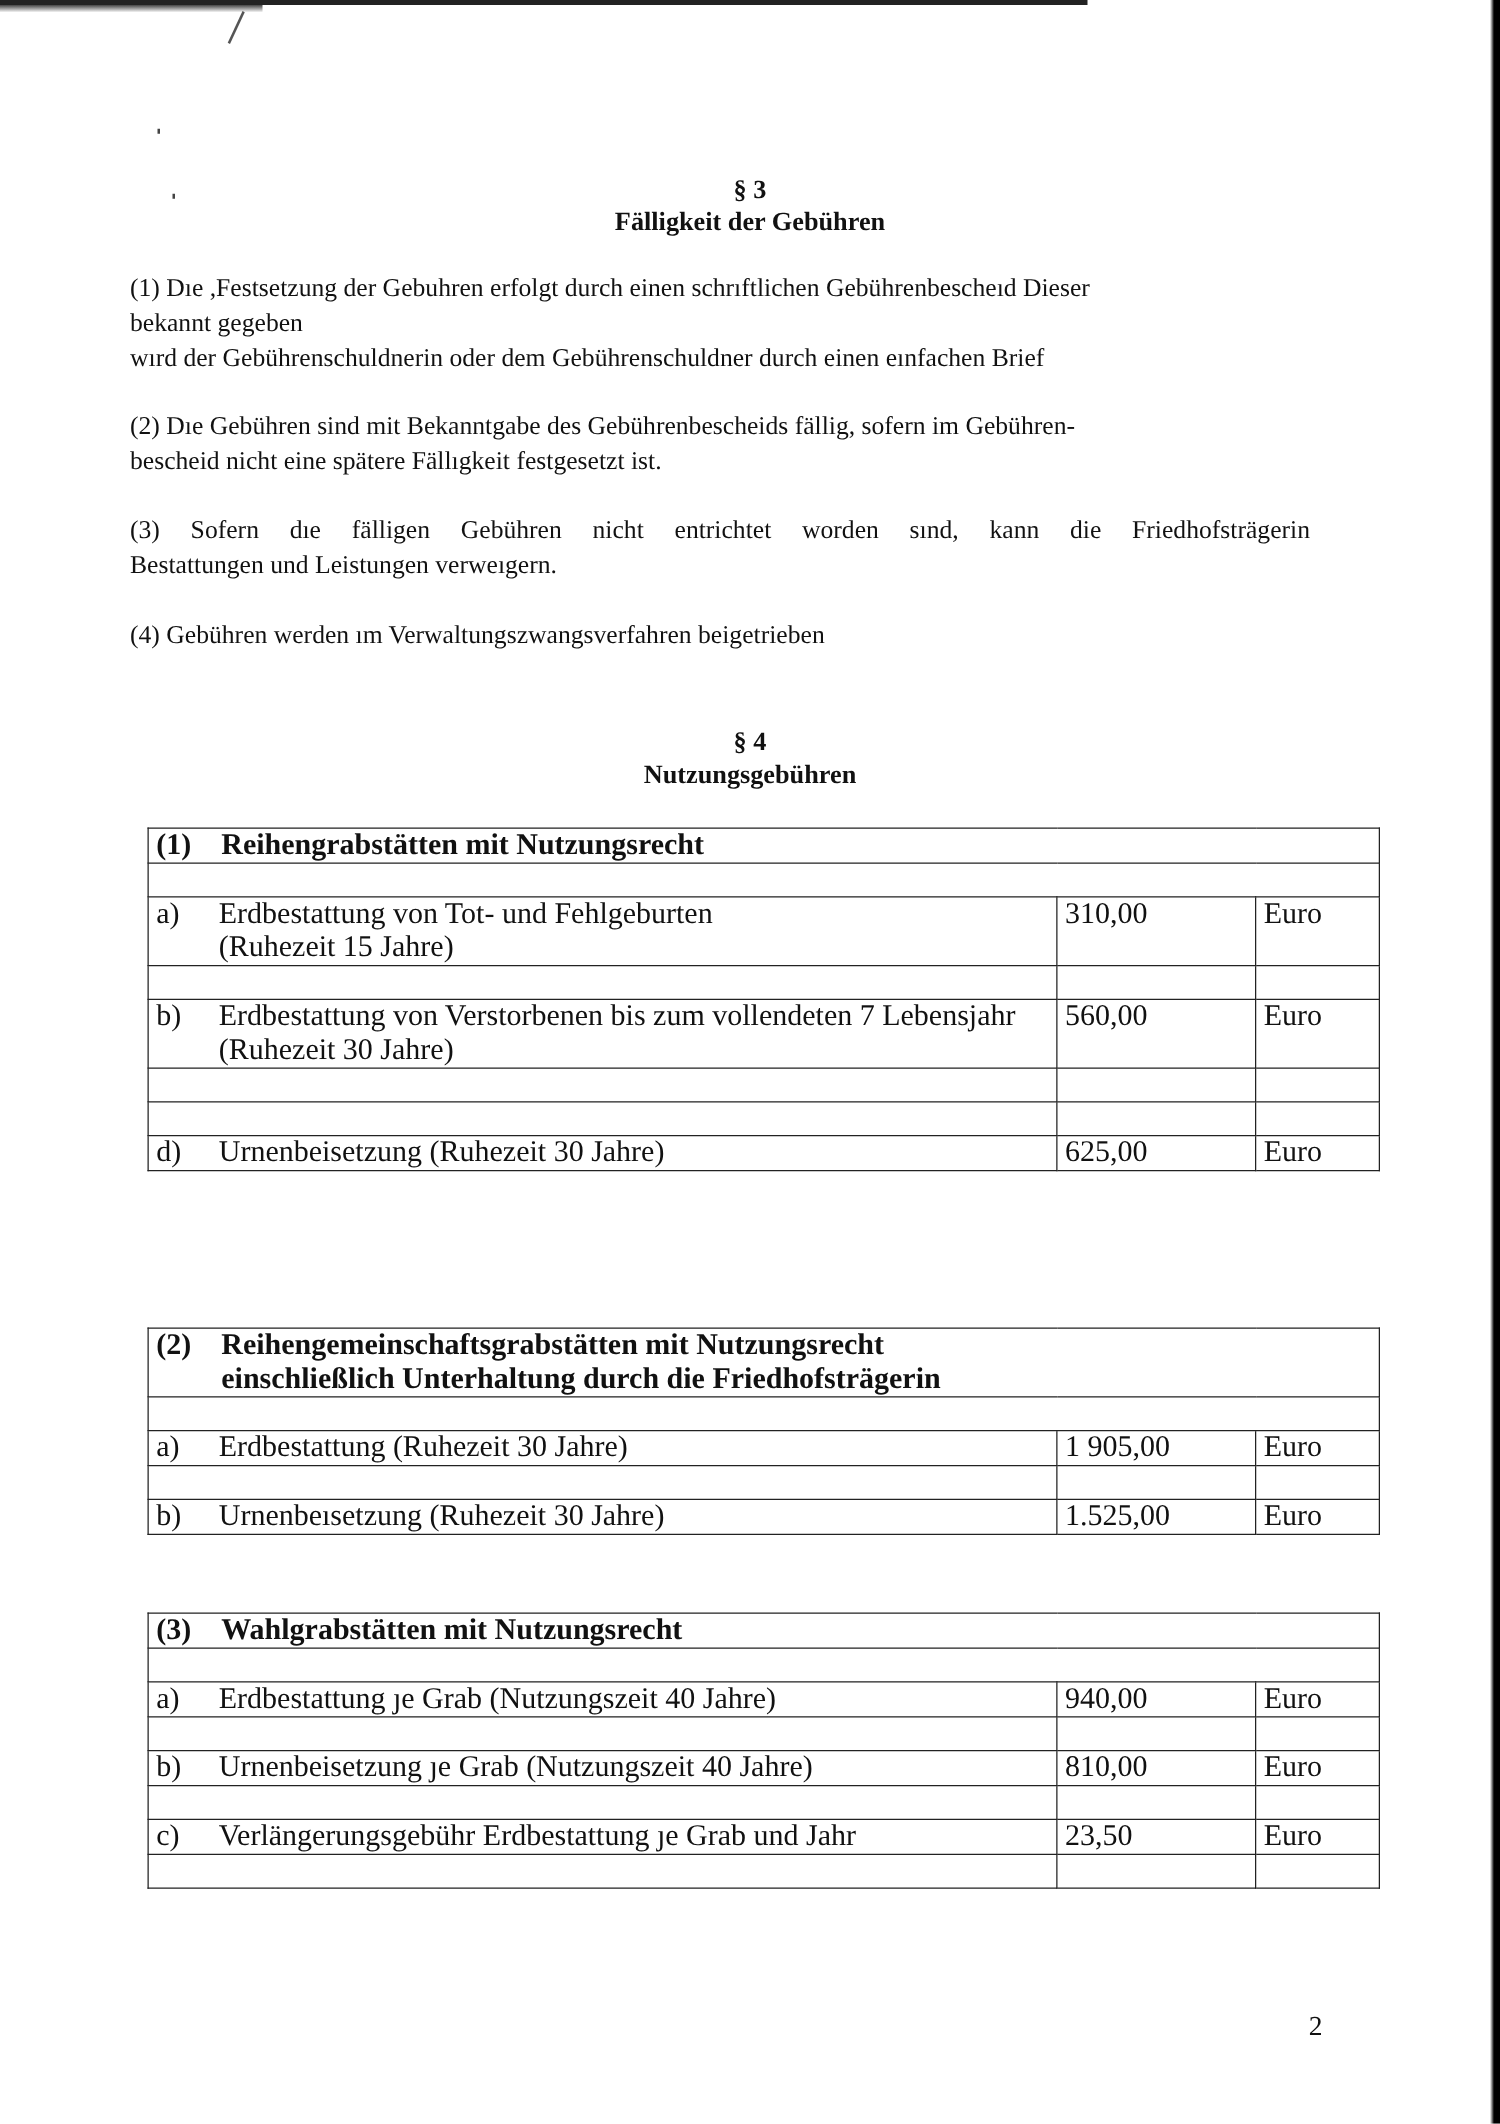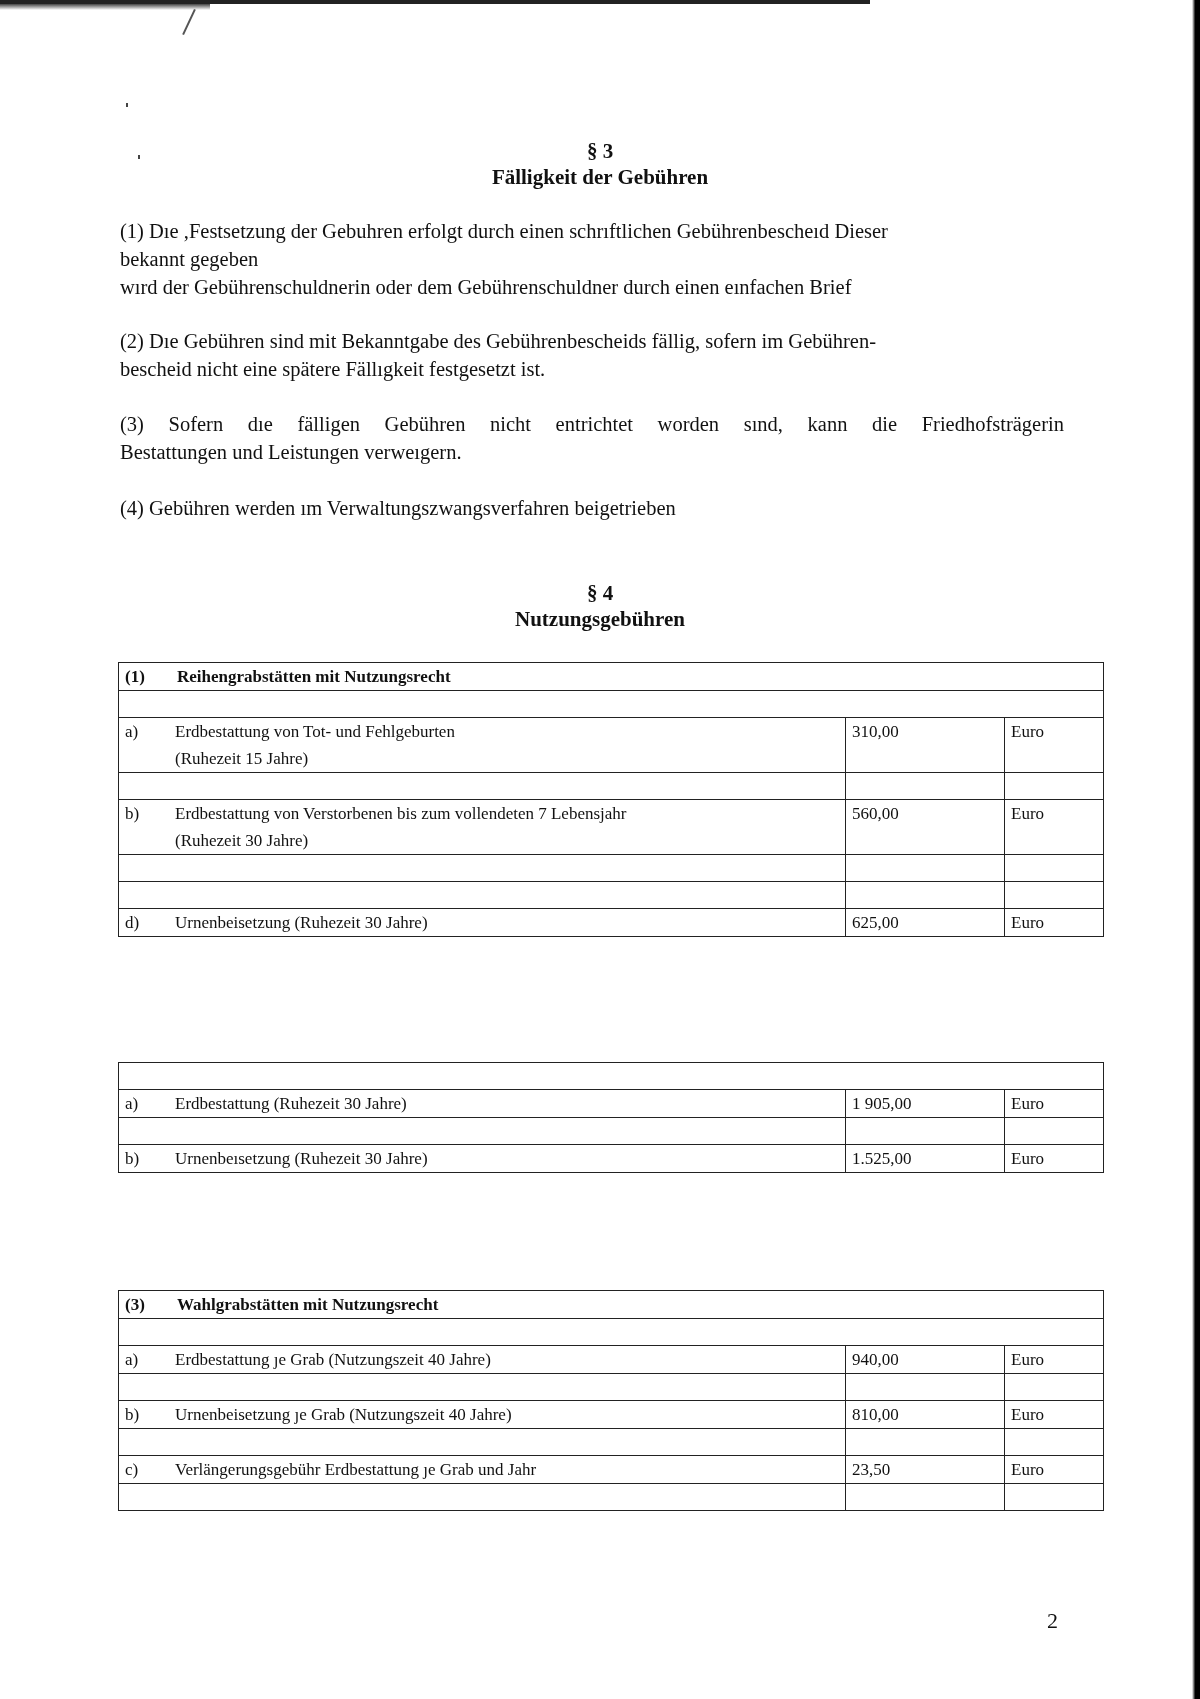--- a/index.html
+++ b/index.html
@@ -7,24 +7,24 @@
          font-family:"Liberation Serif", "DejaVu Serif", serif; color:#111; }
   .scan-top { position:absolute; left:0; top:0; width:870px; height:4px; background:#222; }
   .scan-top2 { position:absolute; left:0; top:4px; width:210px; height:6px;
                background:linear-gradient(to bottom,#444,#fff); }
   .scan-tick { position:absolute; left:188px; top:8px; width:2px; height:28px; background:#555; transform:rotate(25deg); }
   .scan-right { position:absolute; right:0; top:0; width:8px; height:1699px;
                 background:linear-gradient(to right,#fff 0,#000 40%,#000 100%); }
   .speck { position:absolute; width:2px; height:4px; background:#444; }
 
   .sec-head { position:absolute; left:0; width:1200px; text-align:center; font-weight:bold; font-size:21px; line-height:26px; }
-  .para { position:absolute; left:120px; width:944px; font-size:20.5px; line-height:28px; }
+  .para { position:absolute; left:104px; width:944px; font-size:20.5px; line-height:28px; }
   .para p { margin:0; }
 
-  table.fee { position:absolute; left:118px; width:986px; border-collapse:collapse; font-size:17px; }
+  table.fee { position:absolute; left:118px; width:986px; border-collapse:collapse; font-size:24px; }
   table.fee td { border:1.5px solid #222; padding:0 6px; vertical-align:top; line-height:27px; }
   table.fee td.hdr { font-weight:bold; padding-left:6px; }
   table.fee td.hdr .num { display:inline-block; width:52px; }
   table.fee td.hdr .ttl { display:inline-block; vertical-align:top; }
   table.fee td.lbl .let { display:inline-block; width:50px; }
   table.fee td.lbl .txt { display:inline-block; vertical-align:top; }
   table.fee td.val { width:146px; text-align:left; padding-right:6px; }
   table.fee td.cur { width:86px; }
   table.fee tr.spacer td { height:26px; }
   .page-num { position:absolute; left:1047px; top:1608px; font-size:22px; }
@@ -107,20 +107,25 @@
   <tr>
     <td class="lbl"><span class="let">d)</span><span class="txt">Urnenbeisetzung (Ruhezeit 30 Jahre)</span></td>
     <td class="val">625,00</td>
     <td class="cur">Euro</td>
   </tr>
 </tbody>
   </table>
 
 <table class="fee" style="top:1062px;">
   <tbody>
+      <tr>
+    <td class="hdr" colspan="3">
+      <span class="num">(2)</span><span class="ttl"><span>Reihengemeinschaftsgrabstätten mit Nutzungsrecht</span><br><span>einschließlich Unterhaltung durch die Friedhofsträgerin</span></span>
+    </td>
+  </tr>
   <tr class="spacer">
         <td colspan="3"></td>
       </tr>
   <tr>
     <td class="lbl"><span class="let">a)</span><span class="txt">Erdbestattung (Ruhezeit 30 Jahre)</span></td>
     <td class="val">1 905,00</td>
     <td class="cur">Euro</td>
   </tr>
   <tr class="spacer">
         <td></td>

